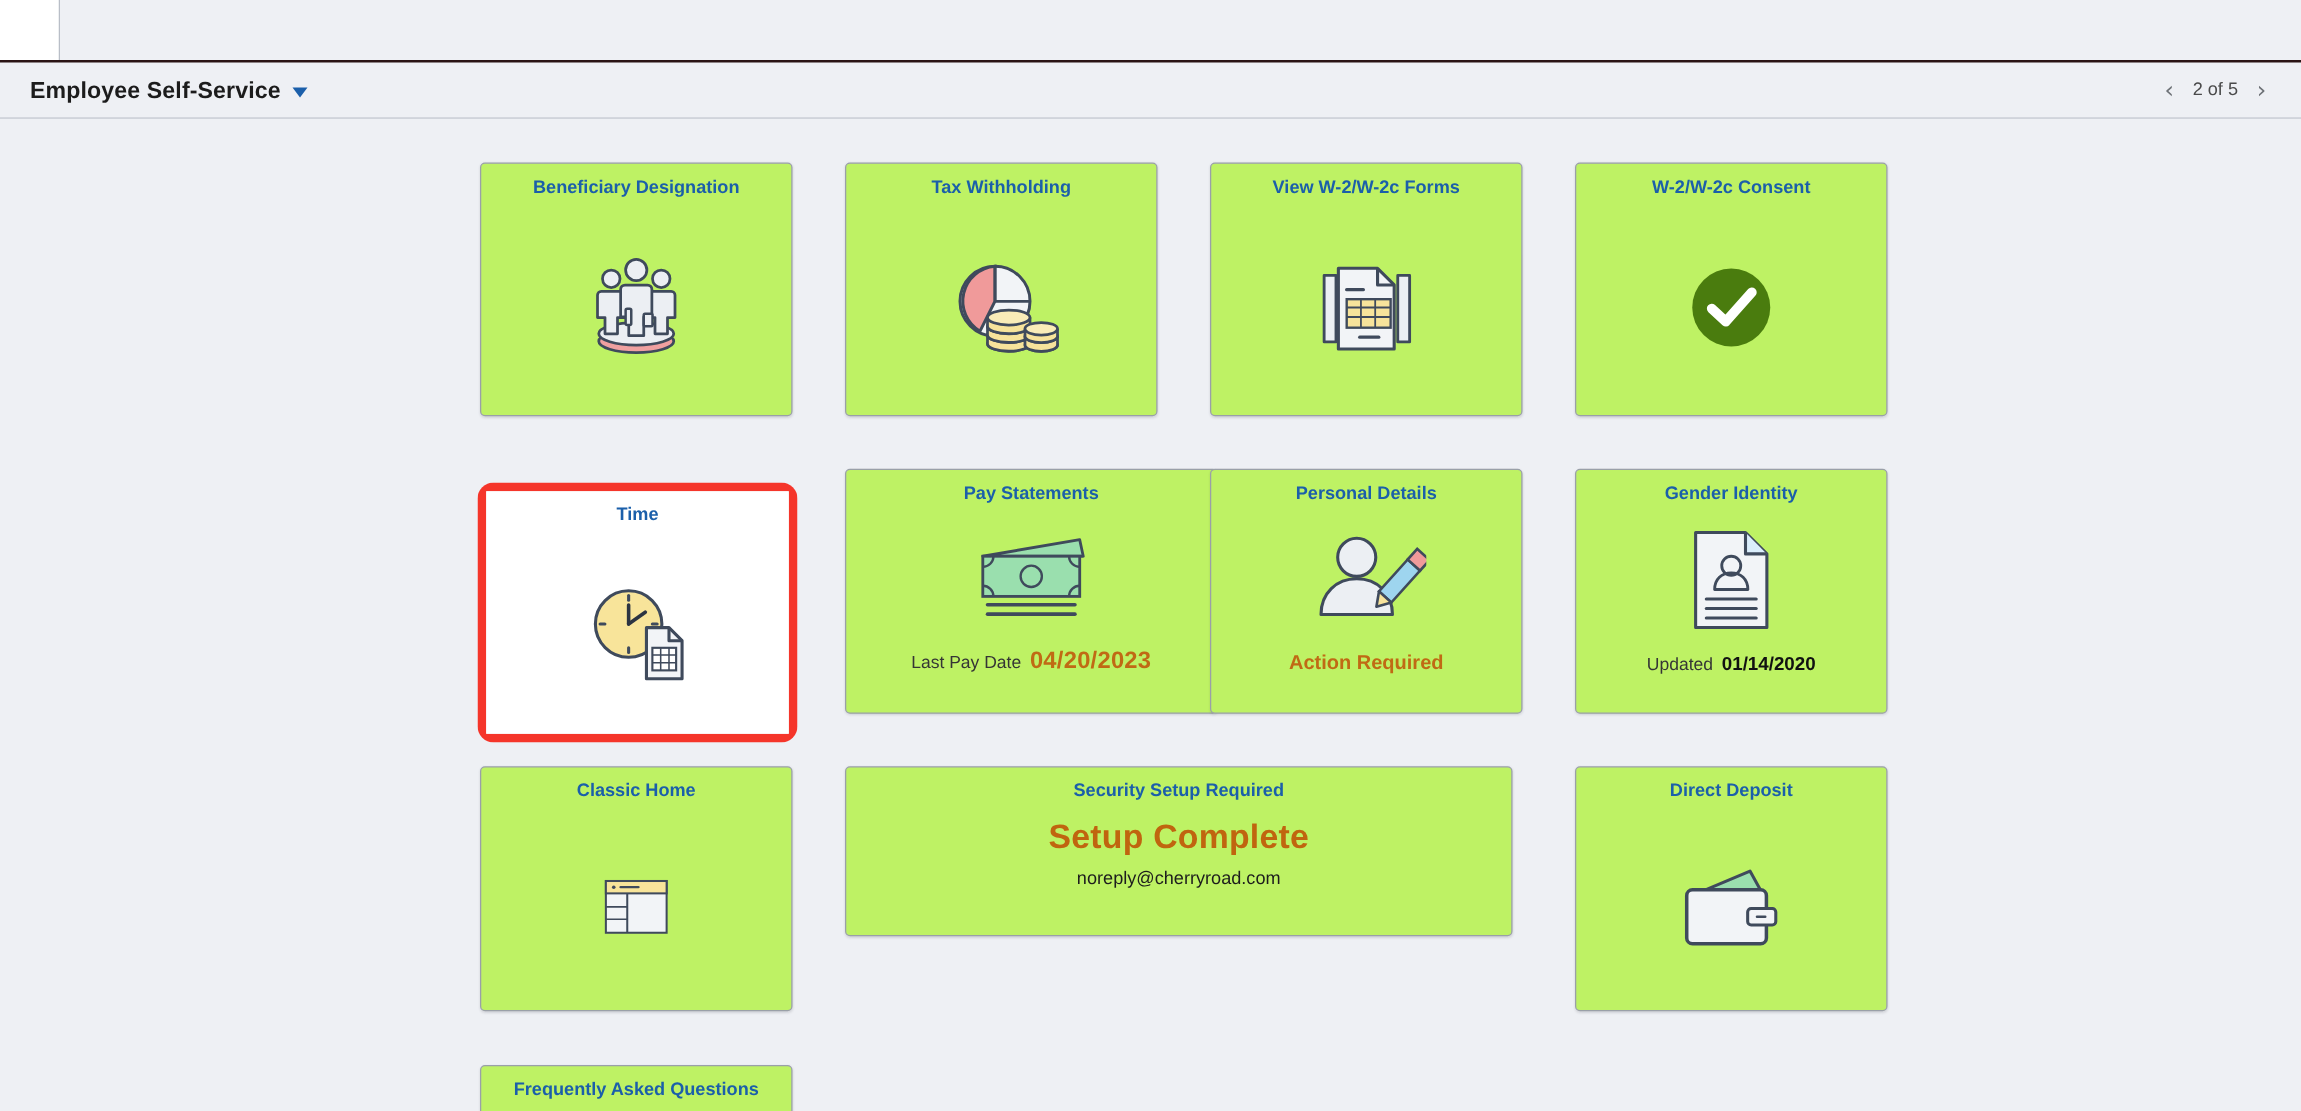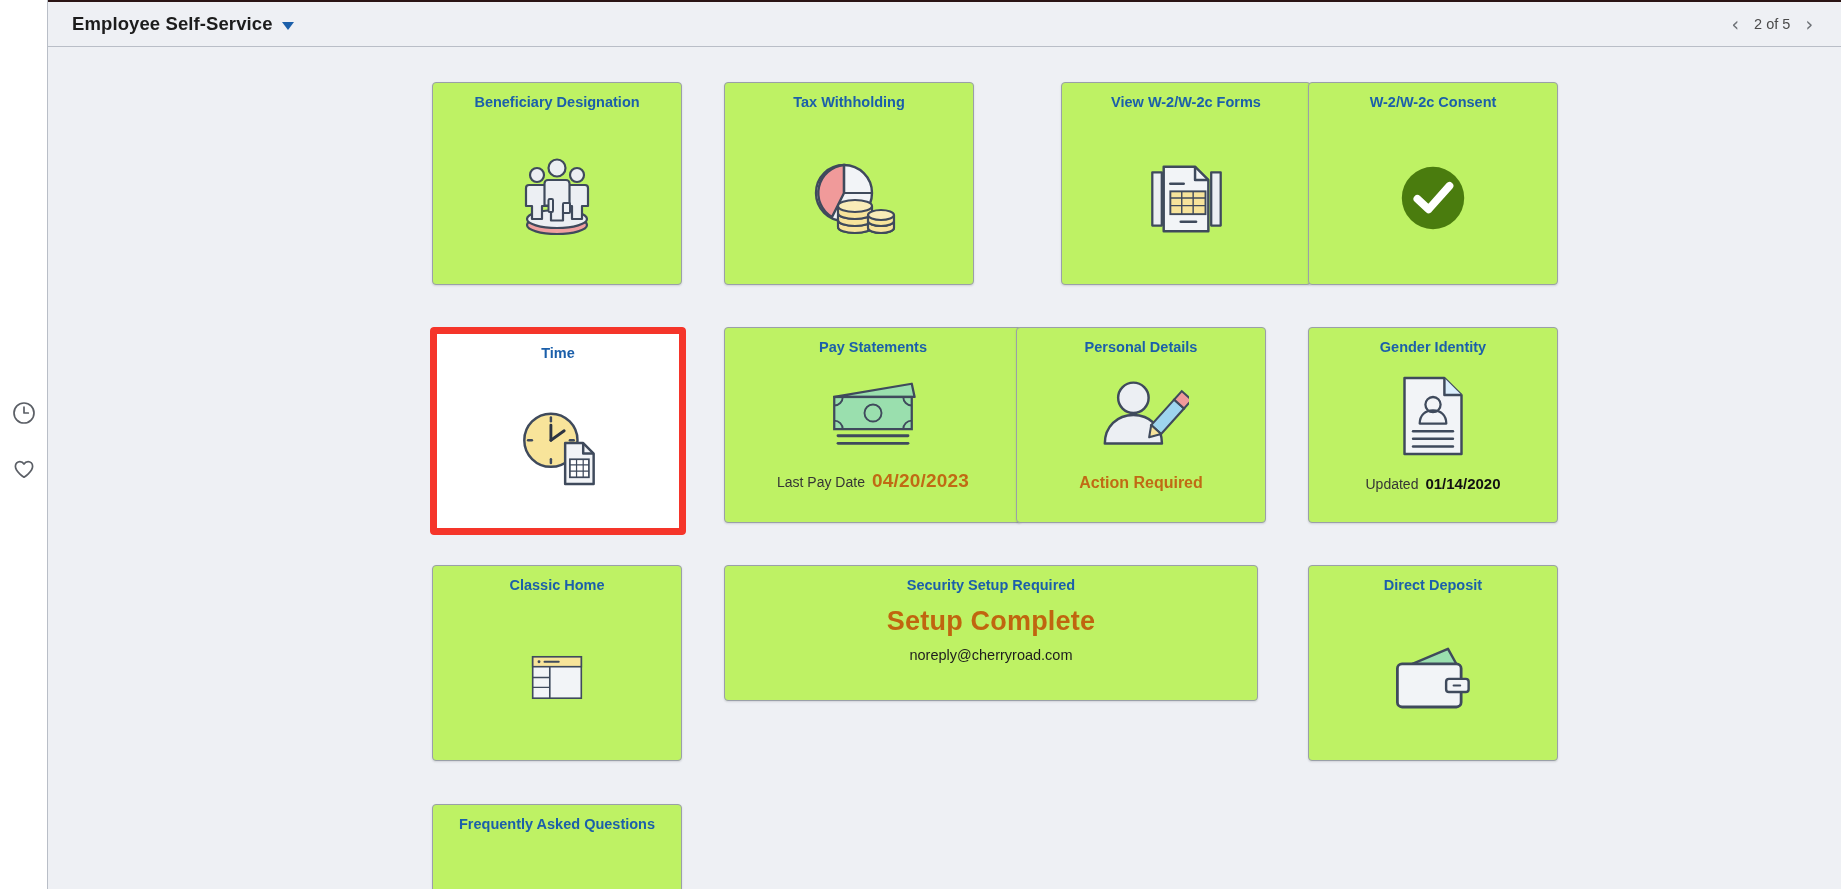--- a/index.html
+++ b/index.html
@@ -3,21 +3,21 @@
 <meta charset="utf-8">
 <title>Employee Self-Service</title>
 <style>
   * { box-sizing: border-box; margin: 0; padding: 0; }
   html, body {
     width: 1841px; height: 889px;
     overflow: hidden;
     background: #eef0f4;
     font-family: "Liberation Sans", sans-serif;
   }
-  .app { position: relative; width: 1841px; height: 889px; display: flex; }
+  .app { position: relative; width: 1841px; height: 889px; display: flex; flex-direction: column; }
 
   
   .left-rail {
     width: 48px; height: 889px;
     background: #ffffff;
     border-right: 1px solid #b9bec7;
     flex: 0 0 48px;
     position: relative;
   }
   .rail-icons {
@@ -201,21 +201,21 @@
               <ellipse cx="82" cy="75" rx="13" ry="5" fill="#f7e39b"></ellipse>
               <path d="M69 68 v7 a13 5 0 0 0 26 0 v-7" fill="#f7e39b"></path>
               <ellipse cx="82" cy="68" rx="13" ry="5" fill="#f9ecb8"></ellipse>
               <path d="M69 62 v6 a13 5 0 0 0 26 0 v-6" fill="#f7e39b"></path>
               <ellipse cx="82" cy="62" rx="13" ry="5" fill="#f9ecb8"></ellipse>
             </g>
           </svg>
         </div>
       </div>
 
-      <div class="tile" style="left:1013px; top:35px; width:250px; height:203px;">
+      <div class="tile" style="left:968px; top:35px; width:250px; height:203px;">
         <div class="tile-title">View W-2/W-2c Forms</div>
         <div class="tile-art">
           <svg viewBox="0 0 100 90" width="95" height="86">
             <path d="M14 18 h10 v56 h-10 z" fill="#eceff3" stroke="#3f4a5c" stroke-width="2.4" stroke-linejoin="round"></path>
             <path d="M76 18 h10 v56 h-10 z" fill="#eceff3" stroke="#3f4a5c" stroke-width="2.4" stroke-linejoin="round"></path>
             <path d="M26 12 h33 l14 14 v54 h-47 z" fill="#f2f4f7" stroke="#3f4a5c" stroke-width="2.6" stroke-linejoin="round"></path>
             <path d="M59 12 v14 h14" fill="none" stroke="#3f4a5c" stroke-width="2.6" stroke-linejoin="round"></path>
             <path d="M33 30 h14" stroke="#3f4a5c" stroke-width="2.8" stroke-linecap="round"></path>
             <path d="M44 70 h16" stroke="#3f4a5c" stroke-width="2.8" stroke-linecap="round"></path>
             <rect x="33" y="38" width="37" height="24" fill="#f7e39b" stroke="#3f4a5c" stroke-width="2"></rect>
@@ -229,21 +229,21 @@
       <div class="tile" style="left:1260px; top:35px; width:250px; height:203px;">
         <div class="tile-title">W-2/W-2c Consent</div>
         <div class="tile-art">
           <svg viewBox="0 0 90 90" width="78" height="78">
             <circle cx="45" cy="45" r="36" fill="#4a7c0e"></circle>
             <path d="M27 46 L40 58 L64 31" fill="none" stroke="#ffffff" stroke-width="9" stroke-linecap="round" stroke-linejoin="round"></path>
           </svg>
         </div>
       </div>
 
-      <div class="tile highlight" style="left:382px; top:280px; width:256px; height:208px;">
+      <div class="tile highlight" style="left:382px; top:291px; width:256px; height:208px;border-radius:13px;">
         <div class="hl-ring"></div>
         <div class="hl-inner">
           <div class="tile-title">Time</div>
           <div class="tile-art">
             <svg viewBox="0 0 100 90" width="95" height="86">
               <circle cx="42" cy="40" r="28" fill="#f8e49a" stroke="#3f4a5c" stroke-width="2.6"></circle>
               <g stroke="#3f4a5c" stroke-width="2.6" stroke-linecap="round">
                 <path d="M42 16 v4"></path>
                   <path d="M42 60 v4"></path>
                   <path d="M18 40 h4"></path>

